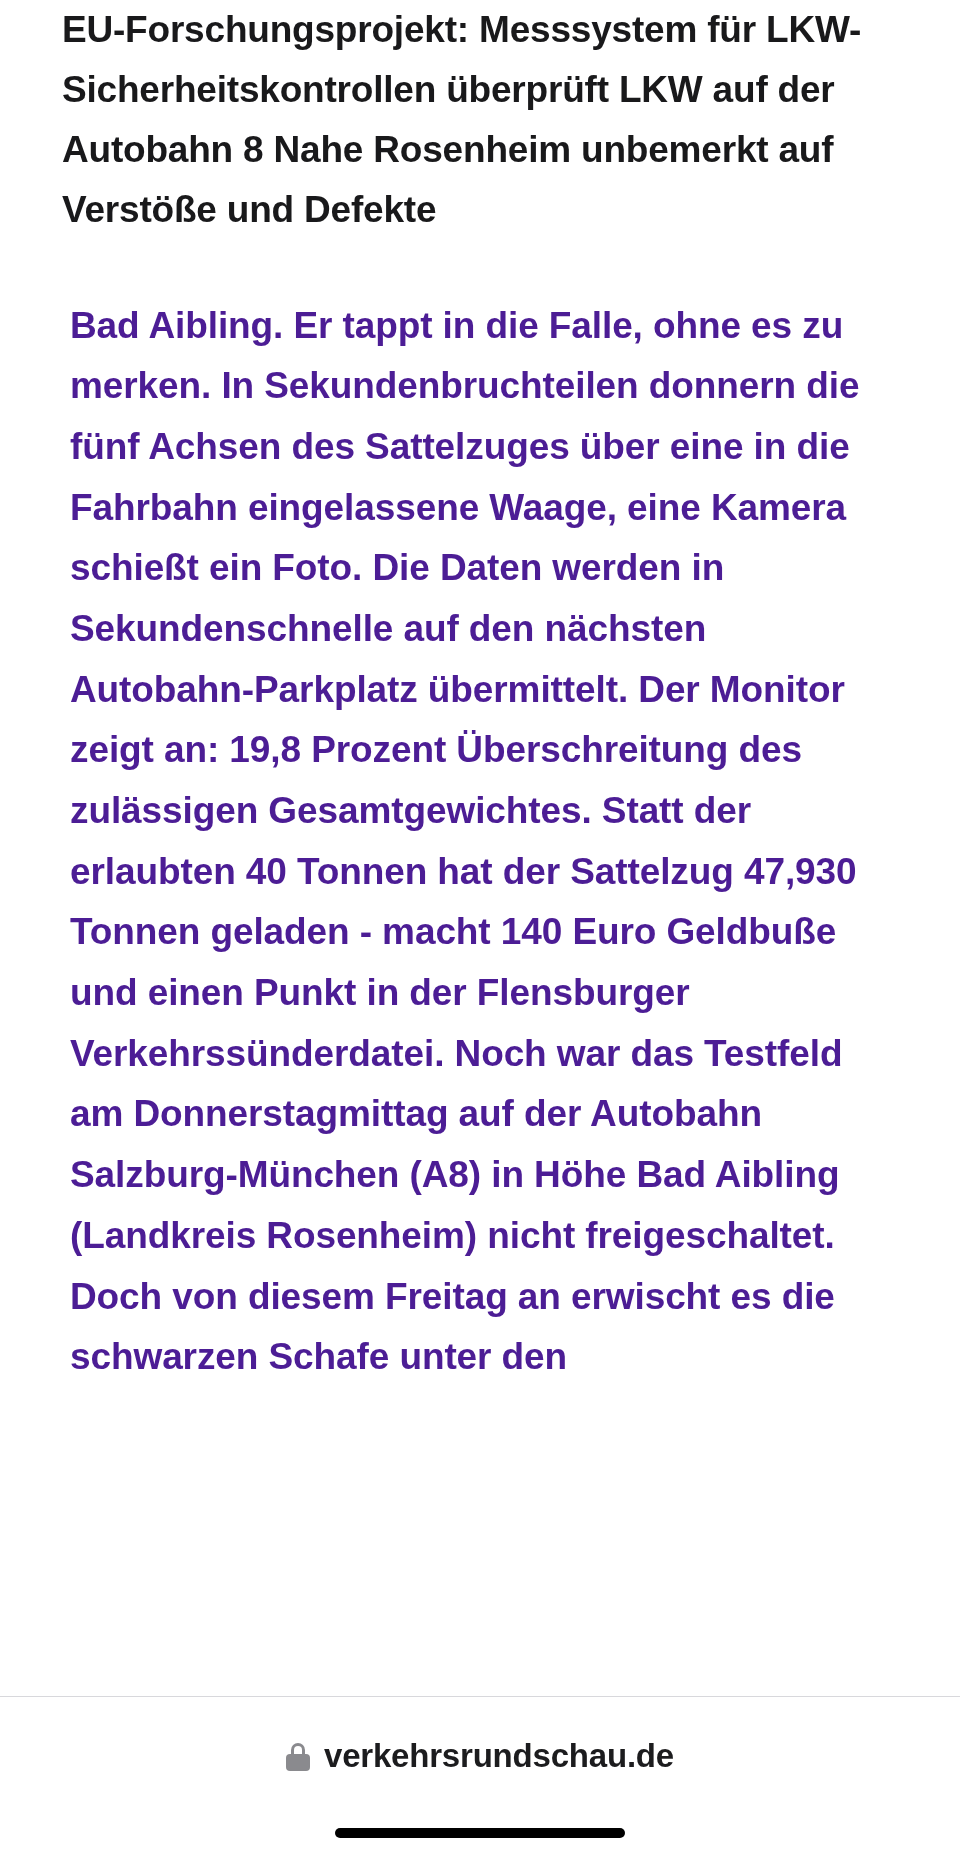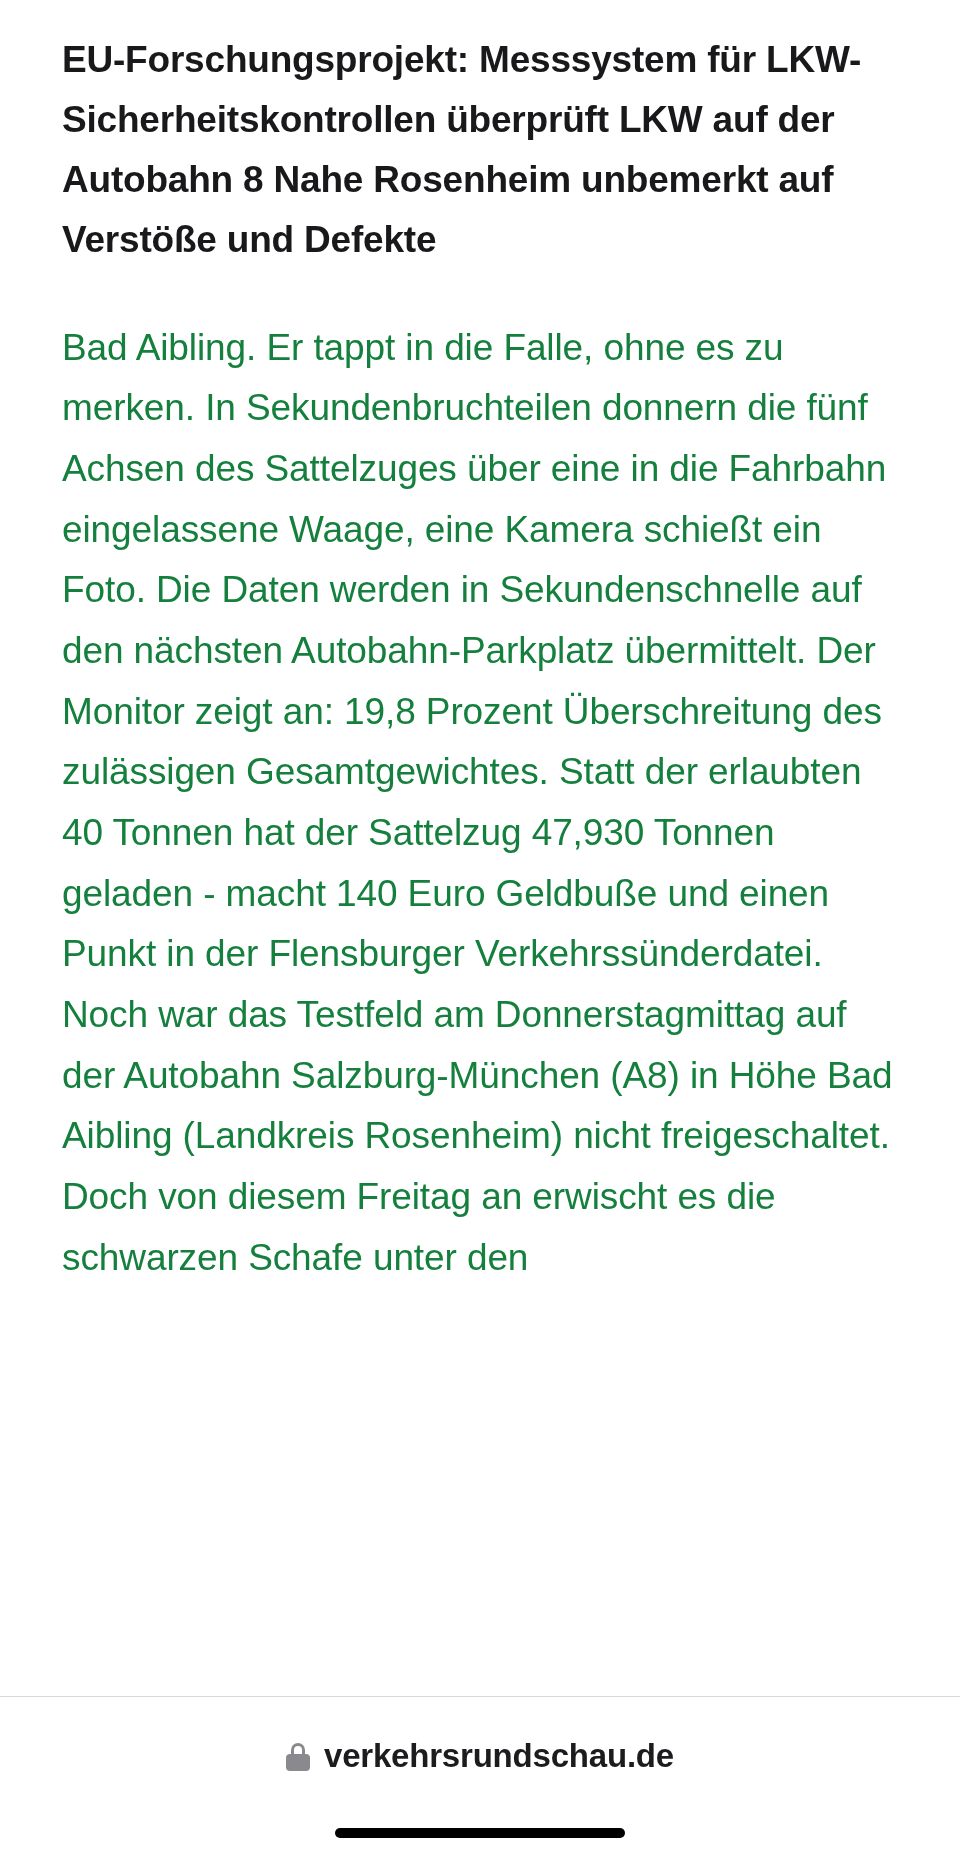--- a/index.html
+++ b/index.html
@@ -20,34 +20,33 @@
     flex-direction: column;
     overflow: hidden;
   }
   #article-scroll {
     flex: 1 1 auto;
     overflow: hidden;
     padding: 0 62px;
   }
   #article-headline {
     margin: 0;
-    padding-top: 30px;
     font-size: 37px;
     line-height: 1.62;
     font-weight: bold;
     color: #19191b;
     letter-spacing: -0.2px;
   }
   #article-body {
-    margin: 0;
+    margin: 8px;
     padding-top: 48px;
     font-size: 37px;
     line-height: 1.64;
-    font-weight: normal;
-    color: #15803d;
+    font-weight: bold;
+    color: #4c1d95;
     letter-spacing: -0.1px;
   }
   #bottom-bar {
     flex: 0 0 auto;
     border-top: 1px solid #d8d8dc;
     background: #ffffff;
     height: 118px;
     display: flex;
     align-items: center;
     justify-content: center;

